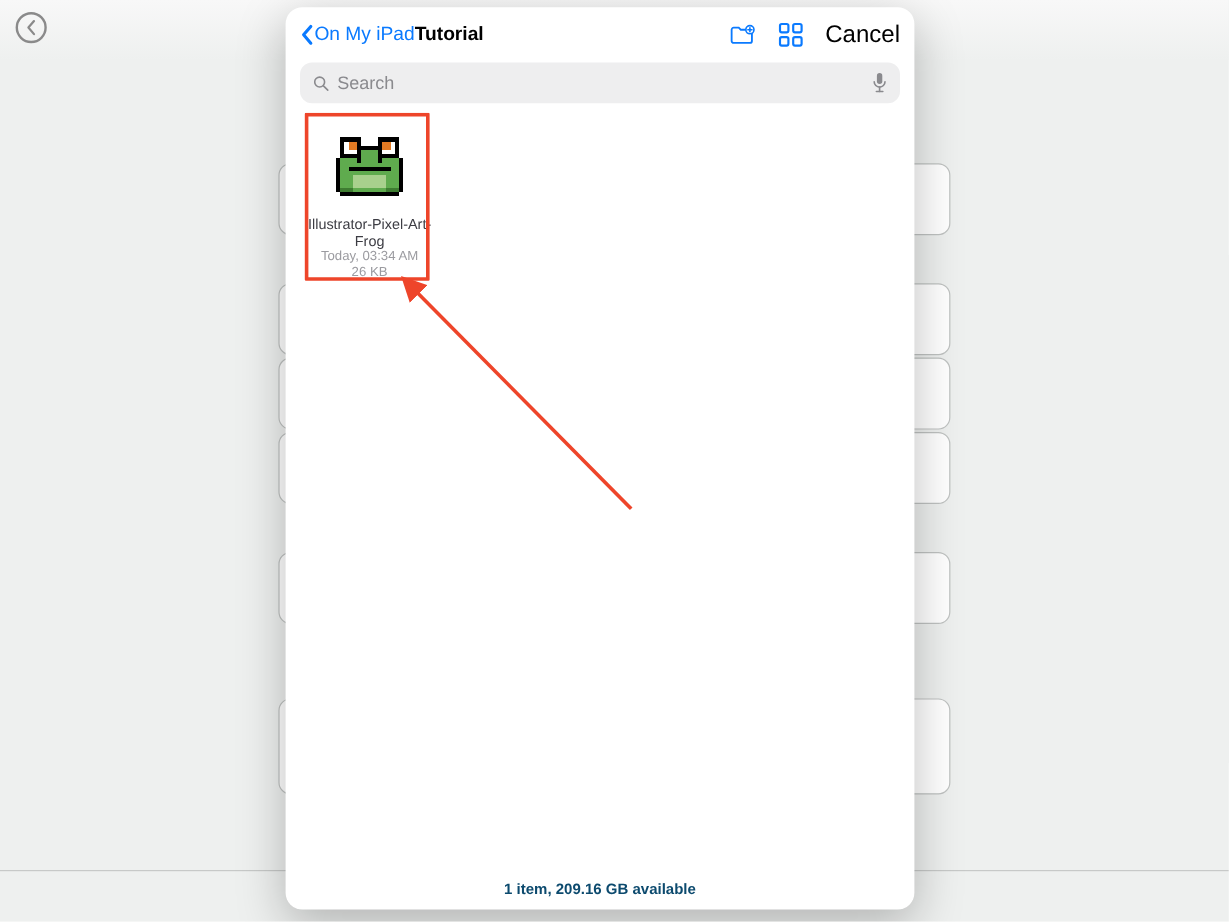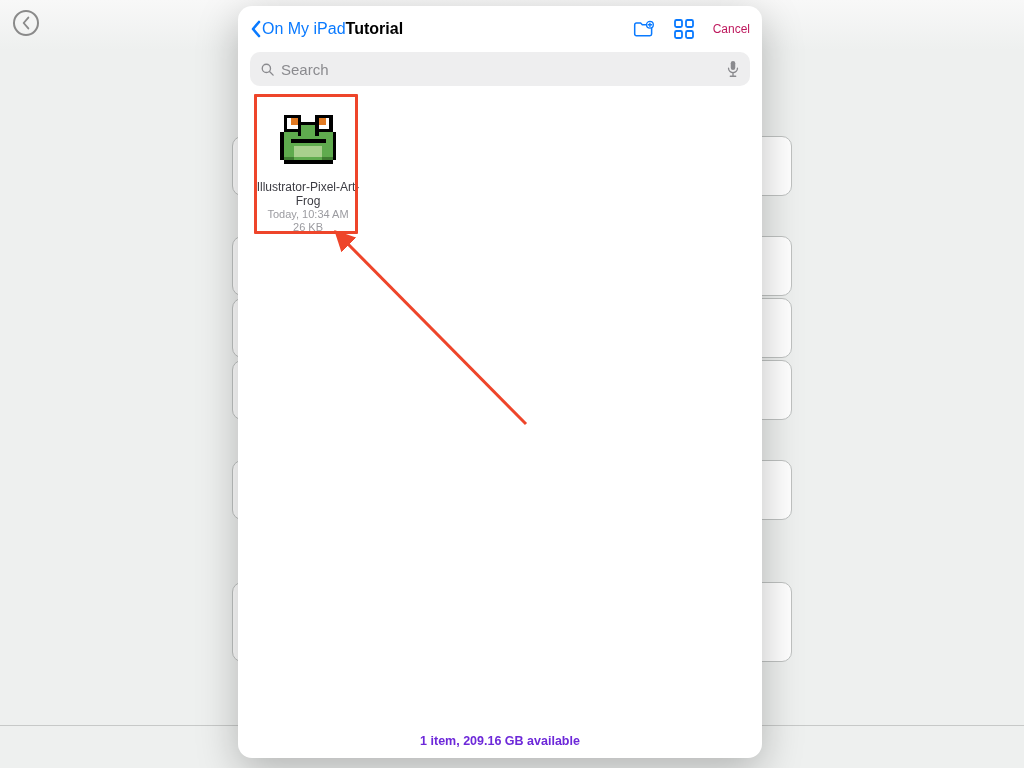--- a/index.html
+++ b/index.html
@@ -62,21 +62,21 @@
     align-items: center;
     height: 46px;
     padding: 0 12px;
   }
   .hdr-left { display:flex; align-items:center; color:#0a7aff; font-size:16px; cursor:pointer; }
   .hdr-left svg { width:12px; height:18px; }
   .hdr-title { flex:1; font-weight:600; font-size:16px; color:#000; }
   .hdr-right { display:flex; align-items:center; gap:18px; }
   .hdr-right .icon-btn { color:#0a7aff; display:flex; align-items:center; justify-content:center; }
   .hdr-right .icon-btn svg { width:22px; height:22px; }
-  .hdr-cancel { color:#be185d; font-size:12px; cursor:pointer; }
+  .hdr-cancel { color:#000000; font-size:20px; cursor:pointer; }
 
   
   .search-wrap { padding: 0 12px 8px 12px; }
   .search {
     background:#eeeeef; border-radius:10px; height:34px;
     display:flex; align-items:center; padding:0 10px; gap:6px;
   }
   .search svg.mag { width:15px; height:15px; fill:#8a8a8e; }
   .search input {
     flex:1; border:none; background:transparent; outline:none;
@@ -118,21 +118,21 @@
     border-radius:1px;
   }
   .anno-arrow {
     position:absolute; pointer-events:none;
     left: 88px; top: 130px;
     width: 220px; height: 220px;
   }
 
   
   .footer {
-    text-align:center; font-size:12.5px; font-weight:600; color:#6d28d9;
+    text-align:center; font-size:12.5px; font-weight:600; color:#0c4a6e;
     padding: 10px 0 10px 0;
   }
 </style>
 </head>
 <body>
 
 <div class="bg-top-gradient"></div>
 <div class="bg-card c1"></div>
 <div class="bg-card c2"></div>
 <div class="bg-card c3"></div>
@@ -228,21 +228,21 @@
           <rect x="3" y="8" width="10" height="1" fill="#000"></rect>
 
           <rect x="5" y="6" width="1" height="1" fill="#000"></rect>
           <rect x="10" y="6" width="1" height="1" fill="#000"></rect>
 
           <rect x="1" y="13" width="3" height="1" fill="#3e7c31"></rect>
           <rect x="12" y="13" width="3" height="1" fill="#3e7c31"></rect>
         </svg>
       </div>
       <div class="file-name">Illustrator-Pixel-Art-Frog</div>
-      <div class="file-meta">Today, 10:34 AM</div>
+      <div class="file-meta">Today, 03:34 AM</div>
       <div class="file-meta">26 KB</div>
     </div>
 
     <div class="anno-box"></div>
     <svg class="anno-arrow" viewBox="0 0 220 220">
       <defs>
         <marker id="ah" viewBox="0 0 10 10" refX="2" refY="5" markerWidth="7" markerHeight="7" orient="auto-start-reverse">
           <path d="M0,0 L10,5 L0,10 Z" fill="#ee452a"></path>
         </marker>
       </defs>

